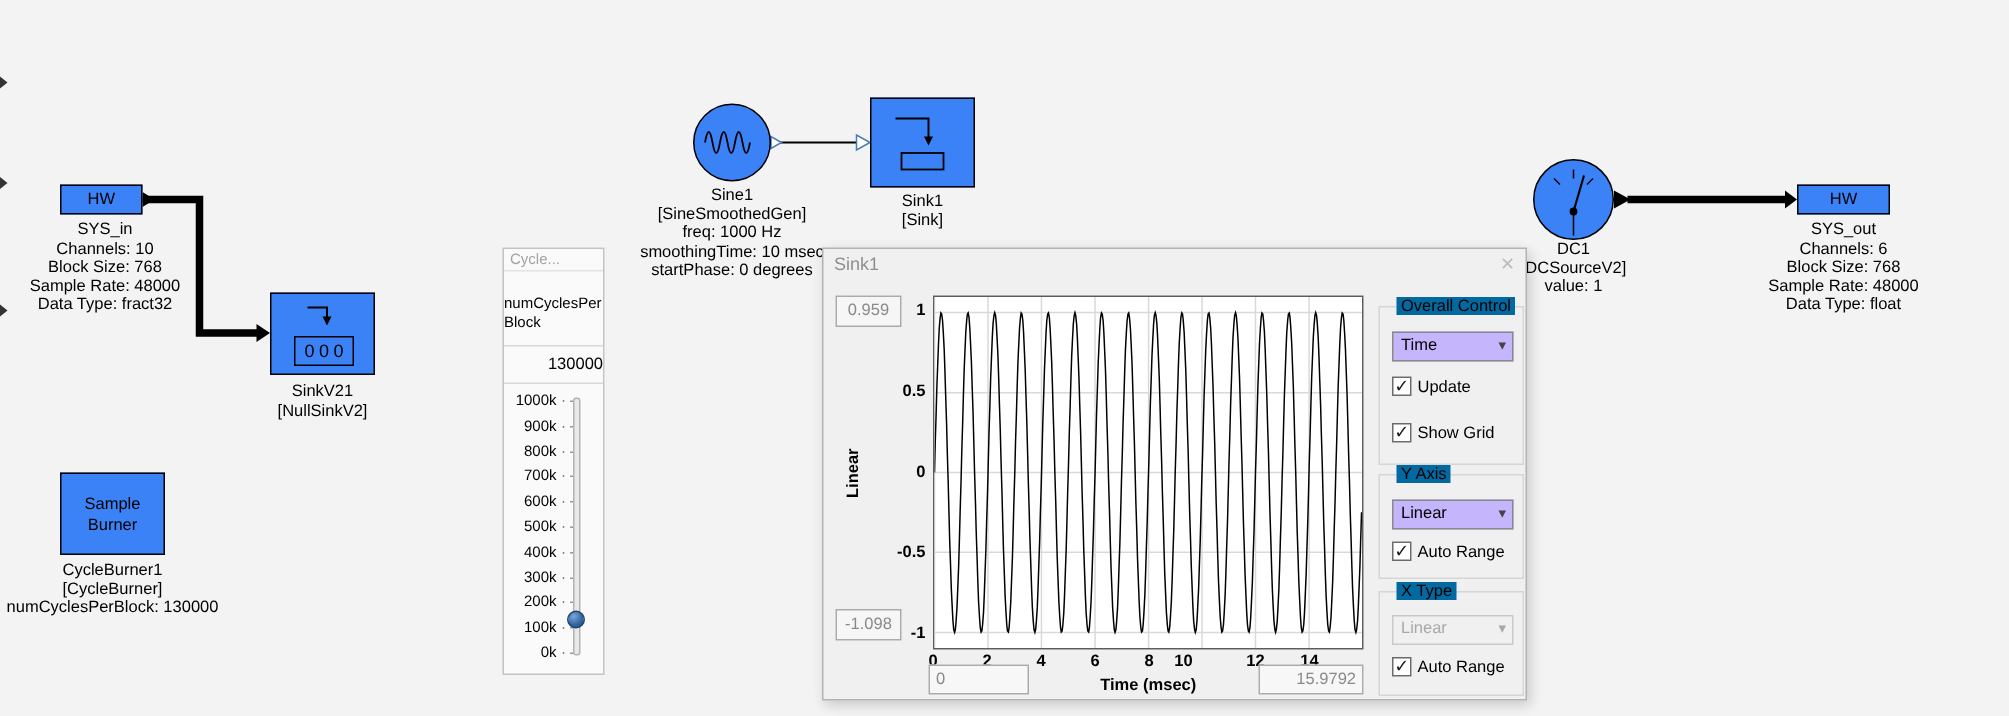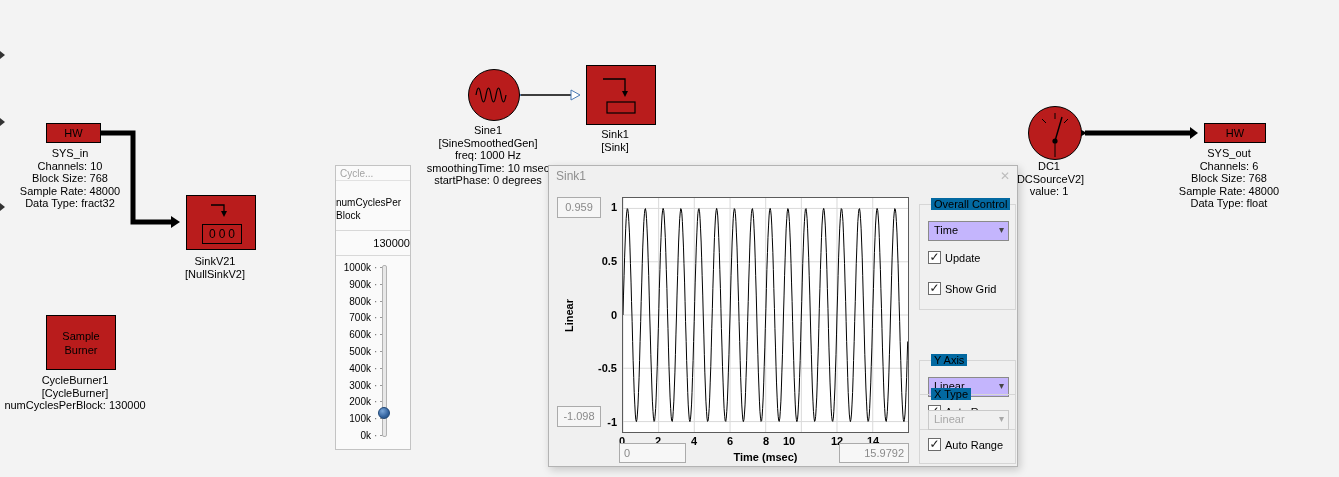--- a/index.html
+++ b/index.html
@@ -1,31 +1,31 @@
 <!DOCTYPE html>
 <html><head>
 <meta charset="utf-8">
 <style>
   * { margin:0; padding:0; box-sizing:border-box; }
   html,body { width:1339px; height:477px; }
   body { position:relative; overflow:hidden; background:#f3f3f3;
          font-family:"Liberation Sans",sans-serif; color:#000; font-size:11px; }
   svg.layer { position:absolute; left:0; top:0; z-index:1; }
-  .block { position:absolute; background:#b91c1c; border:1px solid #000; z-index:2;margin-left:6px; }
+  .block { position:absolute; background:#3b82f6; border:1px solid #000; z-index:2; }
   .circle-block { border-radius:50%; }
   .hw-text { font-size:11px; text-align:center; line-height:18px; }
   .lbl { position:absolute; z-index:2; text-align:center; font-size:11px; line-height:12.5px; }
   .zeros { position:absolute; left:15px; top:28px; width:40px; height:20px; border:1px solid #000;
            font-size:12px; letter-spacing:3px; text-align:center; line-height:18px; padding-left:3px; }
   .cycle-text { font-size:11px; text-align:center; padding-top:13px; line-height:14px; }
   .edge-mark { position:absolute; left:0; width:0; height:0; border-top:4px solid transparent;
                border-bottom:4px solid transparent; border-left:5px solid #333; z-index:2; }
 
   
-  #slider-win { position:absolute; left:335px; top:165px; width:76px; height:285px;
+  #slider-win { position:absolute; left:335px; top:165px; width:68px; height:285px;
                 background:#fafafa; border:1px solid #c3c3c3; z-index:5; }
   #slider-win .titlebar { height:15px; border-bottom:1px solid #e2e2e2; color:#a3a3a3;
                           font-size:10px; padding:2px 0 0 4px; }
   #slider-param { position:absolute; left:0; top:30px; width:100%; text-align:left;
                   font-size:10px; line-height:13px; }
   #slider-value { position:absolute; left:0; top:64px; width:100%; text-align:right; font-size:11px;
                   padding:6px 0; border-top:1px solid #d8d8d8; border-bottom:1px solid #d8d8d8; }
   .tickrow { position:absolute; left:0; width:100%; height:12px; display:flex; align-items:center;
              padding-left:2px; font-size:10px; }
   .tickrow .tl { width:33px; text-align:right; }
@@ -303,21 +303,21 @@
     <div class="checkrow" style="top:46px">
       <span class="checkbox">✓</span>
       <span>Update</span>
     </div>
     <div class="checkrow" style="top:77px">
       <span class="checkbox">✓</span>
       <span>Show Grid</span>
     </div>
   </div>
 
-  <div class="group" style="top:150px; height:70px;margin-top:44px;">
+  <div class="group" style="top:150px; height:70px;">
     <span class="glabel">Y Axis</span>
     <div class="combo" style="top:16px">
       <span class="ct">Linear</span>
       <span class="ca">▾</span>
     </div>
     <div class="checkrow" style="top:44px">
       <span class="checkbox">✓</span>
       <span>Auto Range</span>
     </div>
   </div>

